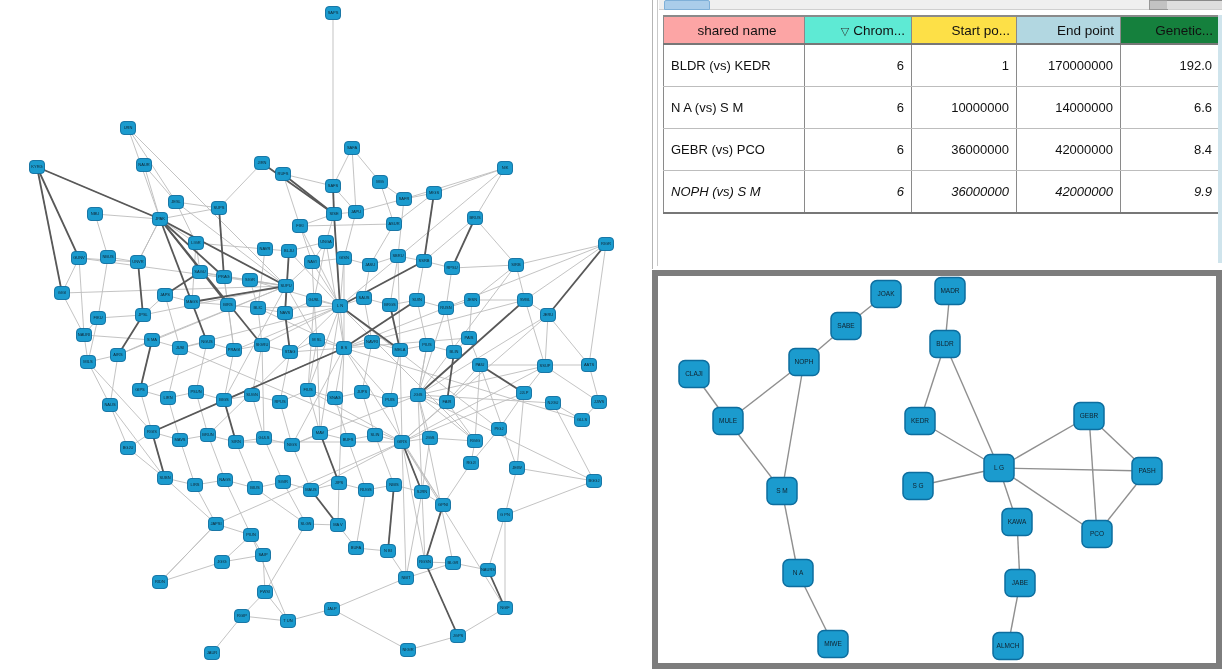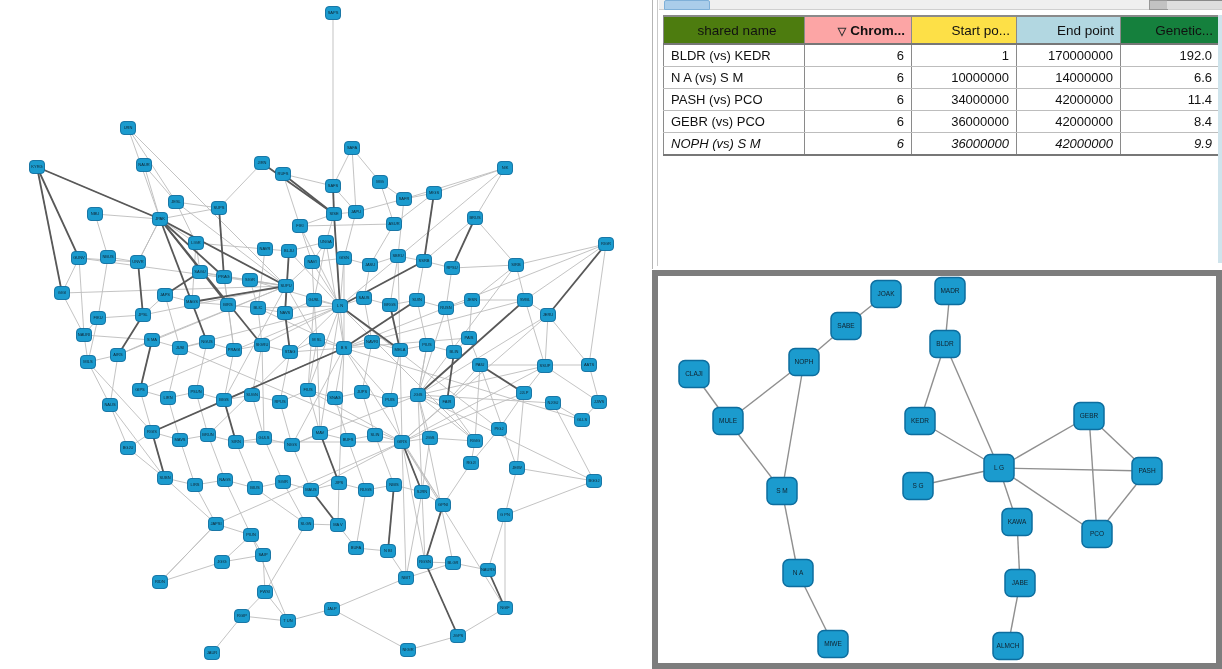--- a/index.html
+++ b/index.html
@@ -16,21 +16,21 @@
   #scroll-thumb{position:absolute;left:5px;top:0;width:44px;height:8px;background:#aacdea;
                 border:1px solid #7fb0d8;border-radius:2px 2px 0 0;}
   #scroll-btn{position:absolute;left:490px;top:0;width:17px;height:8px;background:#c2c2c2;border:1px solid #979797;}
   #scroll-seg{position:absolute;left:508px;top:0;width:56px;height:8px;background:#dedede;border-top:1px solid #8a8a8a;}
   #mates-table{position:absolute;left:10px;top:15px;border-collapse:collapse;table-layout:fixed;
                font-size:13px;color:#111;}
   #mates-table th{height:26px;font-weight:normal;font-size:13.5px;text-align:center;
                   border:1px solid #8a8a8a;border-top:2px solid #8a8a8a;padding:0 6px;white-space:nowrap;overflow:hidden;}
   #mates-table th.num{text-align:right;}
   #mates-table td{height:21px;border-left:1px solid #8a8a8a;border-right:1px solid #8a8a8a;
-                  border-bottom:1px solid #bdbdbd;padding:0 7px;white-space:nowrap;overflow:hidden;}
+                  border-bottom:1px solid #bdbdbd;padding:10px 7px;white-space:nowrap;overflow:hidden;}
   #mates-table td.num{text-align:right;}
   #mates-table tr:first-child td{border-top:2px solid #777;}
   #mates-table tr:last-child td{border-bottom:2px solid #777;font-style:italic;}
   .filter-glyph{font-size:11px;color:#333;margin-right:4px;}
   #right-track{position:absolute;left:565px;top:15px;width:4px;height:248px;background:#cfe4ec;}
   
   #detail-panel{position:absolute;left:652px;top:270px;width:570px;height:399px;box-sizing:border-box;
                 border:6px solid #7d7d7d;background:#ffffff;}
   svg text{pointer-events:none;}
 </style>
@@ -1015,48 +1015,41 @@
     <table id="mates-table">
       <colgroup>
         <col style="width:141px">
           <col style="width:107px">
           <col style="width:105px">
         <col style="width:104px">
           <col style="width:99px">
       </colgroup>
       <thead>
           <tr id="header-row">
-            <th class="" style="background: #4d7c0f; padding-left: 12px;">shared name</th>
-            <th class="num" style="background: #fca5a5; font-weight: bold;"><span class="filter-glyph">▽</span>Chrom...</th>
+            <th class="" style="background: #fca5a5; padding-left: 12px;">shared name</th>
+            <th class="num" style="background: #5eead4;"><span class="filter-glyph">▽</span>Chrom...</th>
             <th class="num" style="background: #fde047;">Start po...</th>
             <th class="num" style="background: rgb(178, 215, 225); margin-left: 21px;">End point</th>
             <th class="num" style="background: #15803d;">Genetic...</th>
           </tr>
         </thead>
       <tbody id="table-body">
           <tr>
             <td class="">BLDR (vs) KEDR</td>
             <td class="num">6</td>
             <td class="num">1</td>
             <td class="num">170000000</td>
             <td class="num">192.0</td>
           </tr>
           <tr>
             <td class="">N A (vs) S M</td>
             <td class="num">6</td>
             <td class="num">10000000</td>
             <td class="num">14000000</td>
             <td class="num">6.6</td>
-          </tr>
-          <tr>
-            <td class="">PASH (vs) PCO</td>
-            <td class="num">6</td>
-            <td class="num">34000000</td>
-            <td class="num">42000000</td>
-            <td class="num">11.4</td>
           </tr>
           <tr>
             <td class="">GEBR (vs) PCO</td>
             <td class="num">6</td>
             <td class="num">36000000</td>
             <td class="num">42000000</td>
             <td class="num">8.4</td>
           </tr>
           <tr>
             <td class="">NOPH (vs) S M</td>

